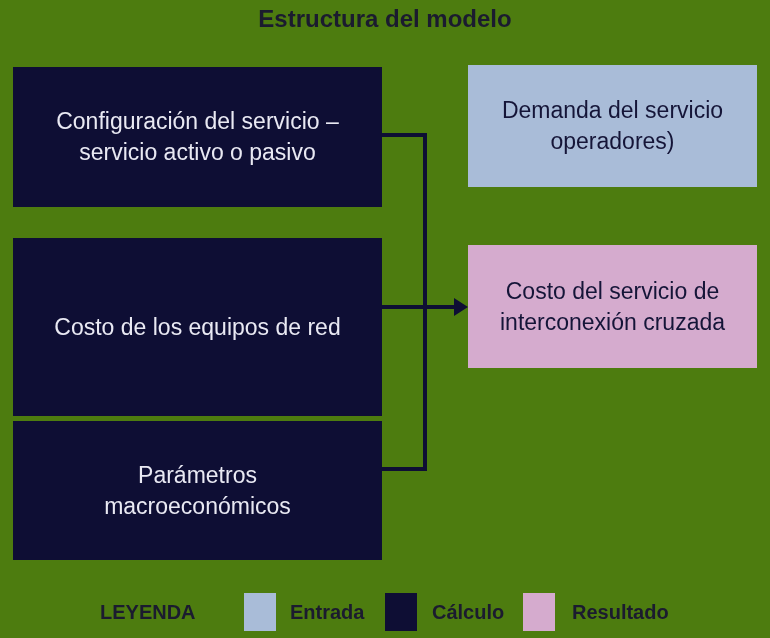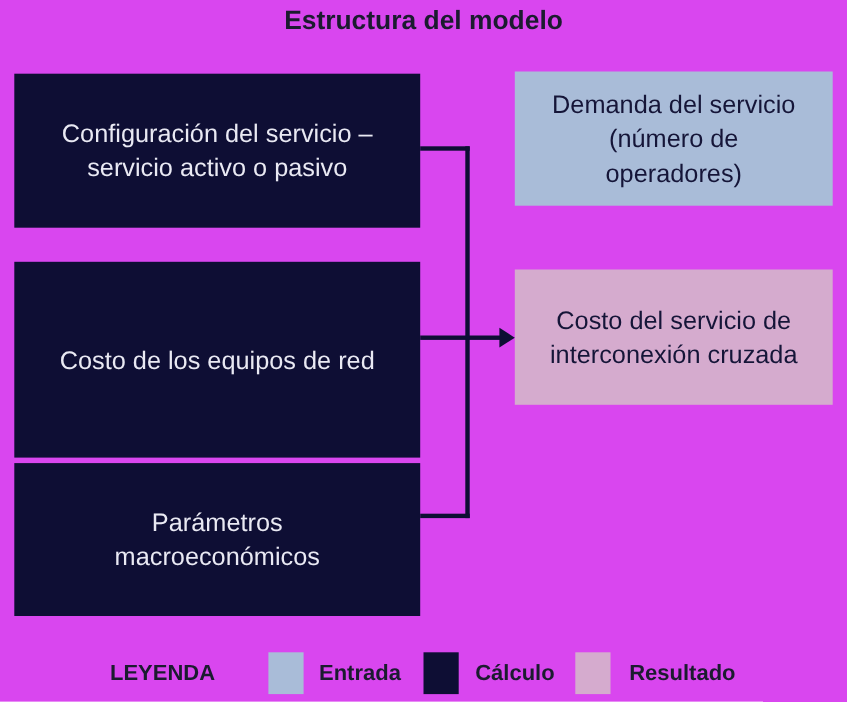--- a/index.html
+++ b/index.html
@@ -5,21 +5,21 @@
   html, body {
     margin: 0;
     padding: 0;
     background: #ffffff;
     font-family: "Liberation Sans", sans-serif;
   }
   .canvas {
     position: relative;
     width: 770px;
     height: 638px;
-    background: #d946ef;
+    background: #4d7c0f;
     overflow: hidden;
   }
   .diagram-title {
     position: absolute;
     top: 5px;
     left: 0;
     width: 770px;
     text-align: center;
     font-size: 24px;
     font-weight: bold;
@@ -110,21 +110,20 @@
     <span class="box-line">Costo de los equipos de red</span>
   </div>
 
   <div class="box box-calculo box-parametros">
     <span class="box-line">Parámetros</span>
     <span class="box-line">macroeconómicos</span>
   </div>
 
   <div class="box box-right box-demanda">
     <span class="box-line">Demanda del servicio</span>
-    <span class="box-line">(número de</span>
     <span class="box-line">operadores)</span>
   </div>
 
   <div class="box box-right box-resultado">
     <span class="box-line">Costo del servicio de</span>
     <span class="box-line">interconexión cruzada</span>
   </div>
 
   <div class="conn conn-top" style="background: rgb(14, 14, 52);"></div>
   <div class="conn conn-vertical" style="background: rgb(14, 14, 52);"></div>

